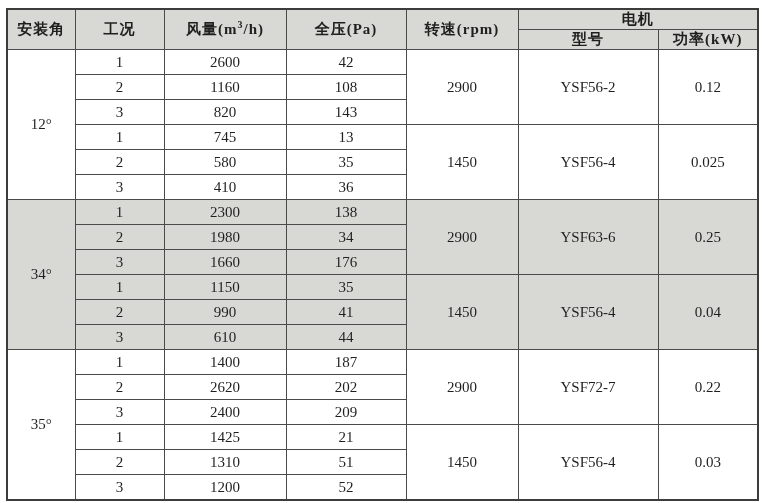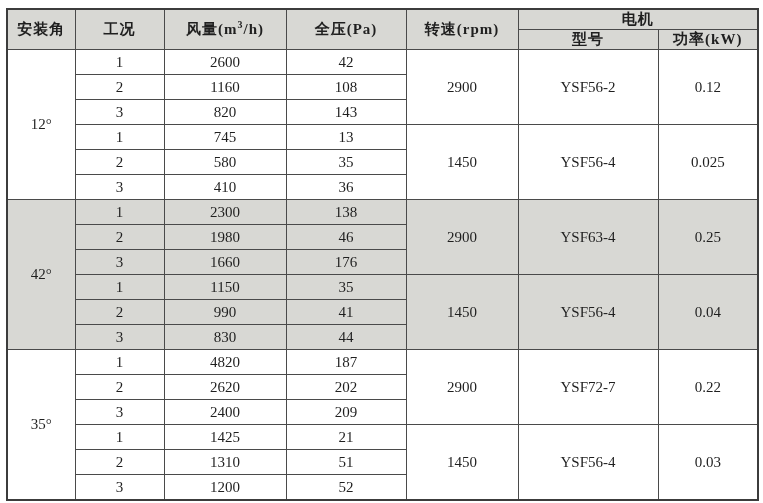--- a/index.html
+++ b/index.html
@@ -122,32 +122,32 @@
       </tr>
       <tr>
         <td>3</td>
         <td>410</td>
         <td>36</td>
       </tr>
     </tbody>
 
     <tbody class="shaded">
       <tr>
-        <td class="angle" rowspan="6">42°</td>
+        <td class="angle" rowspan="6">34°</td>
         <td>1</td>
         <td>2300</td>
         <td>138</td>
         <td rowspan="3">2900</td>
-        <td rowspan="3">YSF63-4</td>
+        <td rowspan="3">YSF63-6</td>
         <td rowspan="3">0.25</td>
       </tr>
       <tr>
         <td>2</td>
         <td>1980</td>
-        <td>46</td>
+        <td>34</td>
       </tr>
       <tr>
         <td>3</td>
         <td>1660</td>
         <td>176</td>
       </tr>
       <tr>
         <td>1</td>
         <td>1150</td>
         <td>35</td>
@@ -155,30 +155,30 @@
         <td rowspan="3">YSF56-4</td>
         <td rowspan="3">0.04</td>
       </tr>
       <tr>
         <td>2</td>
         <td>990</td>
         <td>41</td>
       </tr>
       <tr>
         <td>3</td>
-        <td>830</td>
+        <td>610</td>
         <td>44</td>
       </tr>
     </tbody>
 
     <tbody>
       <tr>
         <td class="angle" rowspan="6">35°</td>
         <td>1</td>
-        <td>4820</td>
+        <td>1400</td>
         <td>187</td>
         <td rowspan="3">2900</td>
         <td rowspan="3">YSF72-7</td>
         <td rowspan="3">0.22</td>
       </tr>
       <tr>
         <td>2</td>
         <td>2620</td>
         <td>202</td>
       </tr>

